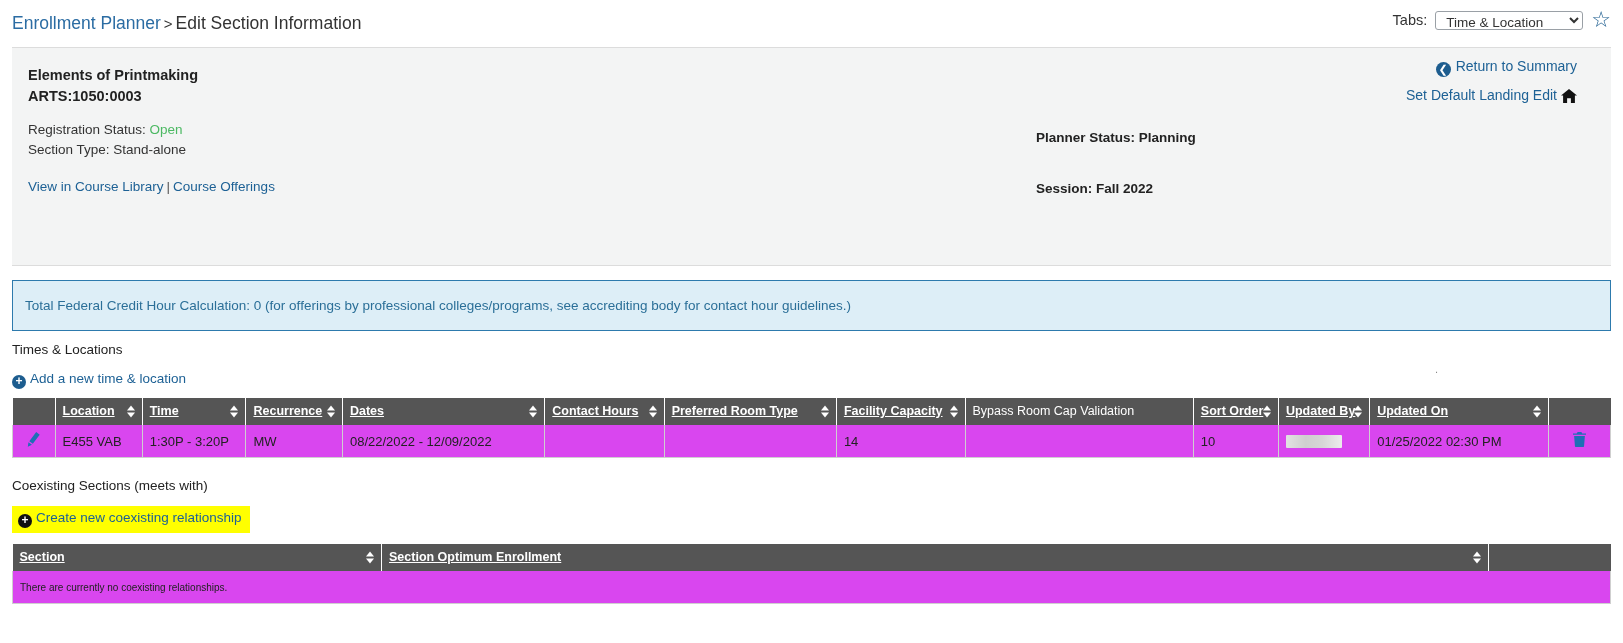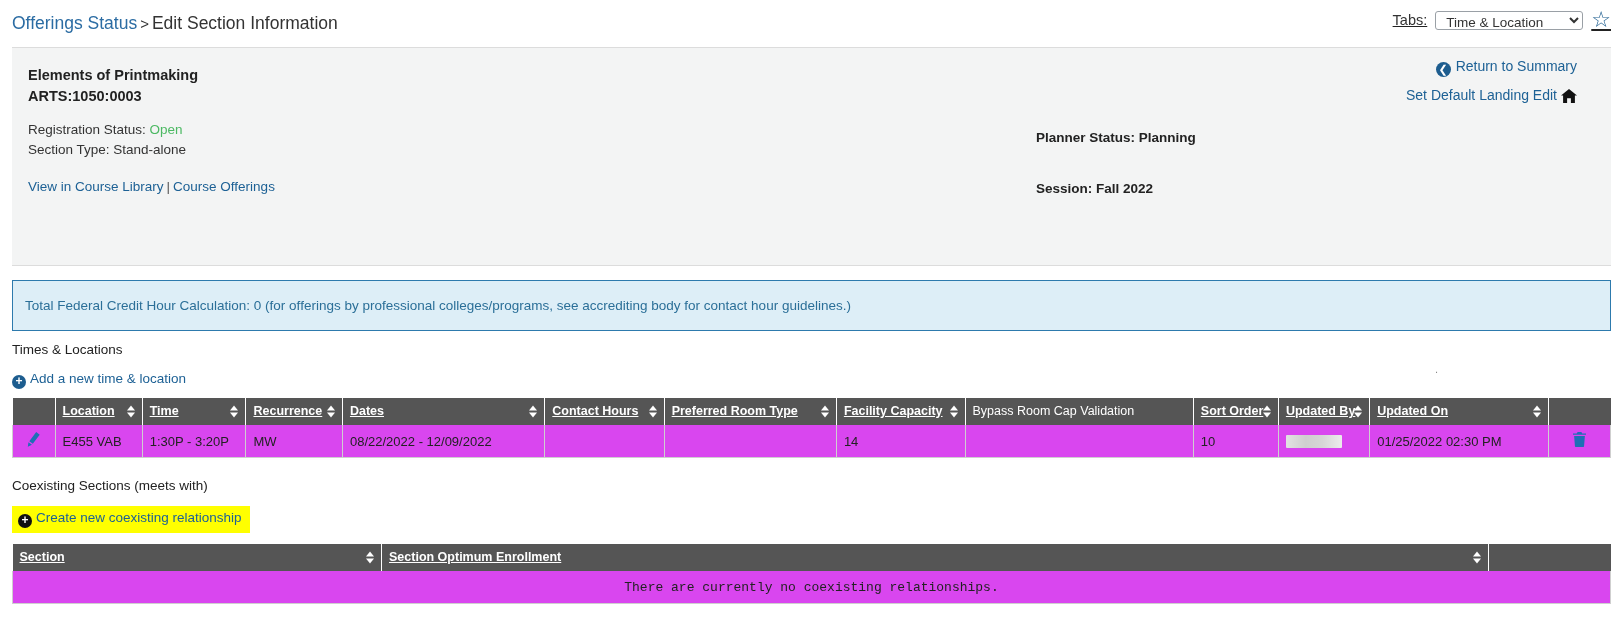--- a/index.html
+++ b/index.html
@@ -46,21 +46,20 @@
   .breadcrumb .crumb-current {
     color: #333333;
   }
   .tabs-control {
     position: absolute;
     right: 12px;
     top: 9px;
     display: flex;
     align-items: center;
     gap: 8px;
-    text-decoration: underline;
   }
   .tabs-label {
     font-size: 14.5px;
     color: #333;
   }
   .tabs-select {
     font-family: "Liberation Sans", sans-serif;
     font-size: 13.5px;
     color: #333;
     border: 1px solid #9aa0a6;
@@ -270,42 +269,40 @@
   .redacted {
     display: inline-block;
     width: 56px;
     height: 13px;
     background: linear-gradient(90deg,#e2e2e2,#cfcfcf 35%,#d6d6d6 65%,#ececec);
     filter: blur(0.6px);
     border-radius: 1px;
     vertical-align: -2px;
   }
   .empty-msg {
-    text-align: center;
-    color: #222;
-    font-size: 13px;
-    font-family: Liberation Mono, monospace;
+    color: #222;
+    font-size: 10px;
   }
   .tiny-dot {
     position: absolute;
     right: 185px;
     top: 363px;
     color: #888;
     font-size: 11px;
   }
 </style>
 </head>
 <body>
 
 
 
 
 <div class="topbar">
   <div class="breadcrumb">
-    <a class="crumb-link" href="#">Offerings Status</a><span class="crumb-sep">&gt;</span><span class="crumb-current">Edit Section Information</span>
+    <a class="crumb-link" href="#">Enrollment Planner</a><span class="crumb-sep">&gt;</span><span class="crumb-current">Edit Section Information</span>
   </div>
 
   <div class="tabs-control">
     <span class="tabs-label">Tabs:</span>
     <select class="tabs-select">
       <option>Time &amp; Location</option>
     </select>
     <span class="star-icon">☆</span>
   </div>
 </div>

